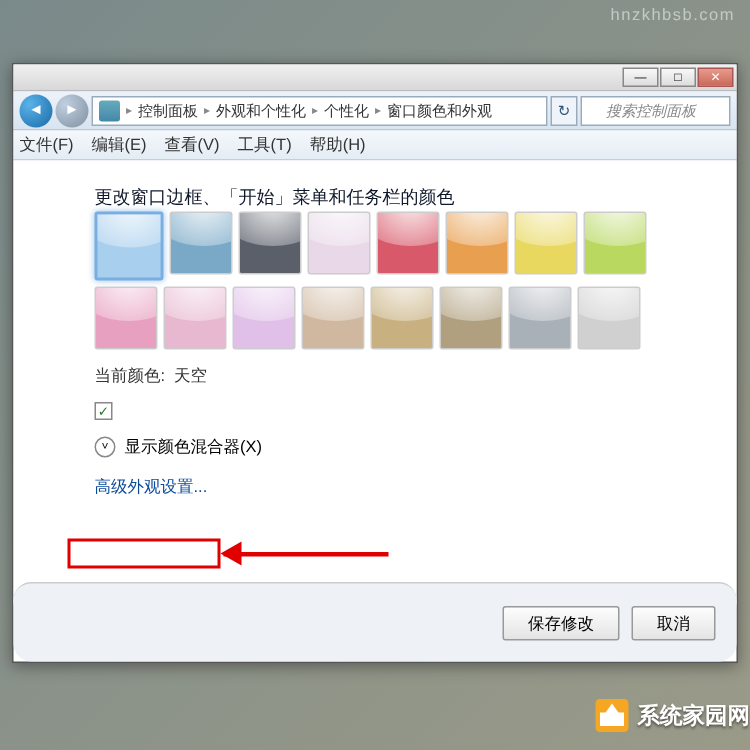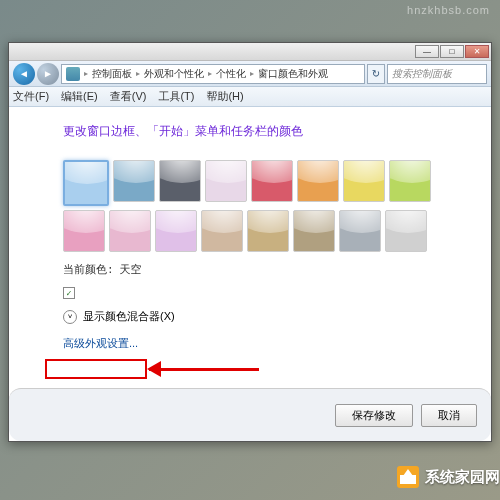--- a/index.html
+++ b/index.html
@@ -9,30 +9,30 @@
 .titlebar { height: 18px; background: linear-gradient(#f0f0f0, #d8d8d8); border-bottom: 1px solid #bbb; display: flex; justify-content: flex-end; align-items: center; padding-right: 2px; gap: 1px; }
 .winbtn { width: 24px; height: 13px; border: 1px solid #888; background: linear-gradient(#f8f8f8,#ddd); font-size: 8px; display: flex; align-items: center; justify-content: center; cursor: pointer; }
 .winbtn.close { background: linear-gradient(#e89a8a, #c86a5a); color: #fff; border-color: #a55; }
 .navbar { height: 26px; background: linear-gradient(#edf3fb, #d8e4f0); display: flex; align-items: center; padding: 0 4px; gap: 2px; border-bottom: 1px solid #b8c8d8; }
 .navbtn { width: 22px; height: 22px; border-radius: 11px; background: radial-gradient(circle at 30% 30%, #5ab3e8, #1a6aa8); display: flex; align-items: center; justify-content: center; color: #fff; font-size: 10px; cursor: pointer; }
 .navbtn.fwd { background: radial-gradient(circle at 30% 30%, #c0d0e0, #8090a0); }
 .addrbar { flex: 1; height: 20px; background: #fff; border: 1px solid #9ab; display: flex; align-items: center; padding: 0 4px; gap: 4px; font-size: 10px; color: #333; }
 .addr-icon { width: 14px; height: 14px; background: linear-gradient(#6ab, #48a); border-radius: 2px; }
 .crumb-sep { color: #888; font-size: 8px; }
 .refresh { width: 18px; height: 20px; border: 1px solid #9ab; background: #eef4fa; display: flex; align-items: center; justify-content: center; font-size: 10px; color: #357; cursor: pointer; }
-.searchbox { width: 100px; height: 20px; border: 1px solid #9ab; background: #fff; padding: 0 4px; font-size: 10px; color: #888; font-style: italic; display: flex; align-items: center; }
+.searchbox { width: 100px; height: 20px; border: 1px solid #9ab; background: #fff; padding: 0 16px; font-size: 10px; color: #888; font-style: italic; display: flex; align-items: center; }
 .menubar { height: 20px; background: linear-gradient(#f4f8fc, #e4ecf4); border-bottom: 1px solid #c0d0e0; display: flex; align-items: center; padding: 0 4px; gap: 12px; font-size: 11px; color: #333; text-align: center; }
 .menuitem { cursor: pointer; }
 .content { padding: 16px 24px 8px 54px; background: #fff; height: calc(100% - 18px - 26px - 20px - 38px); overflow: hidden; }
-.heading { font-size: 12px; color: #6d28d9; margin-bottom: 20px; }
+.heading { font-size: 12px; color: #0f172a; margin-bottom: 1px; }
 .swatches { display: flex; flex-wrap: wrap; gap: 4px; width: 380px; margin-bottom: 10px; }
 .swatch { width: 42px; height: 42px; border: 1px solid #ccc; border-radius: 2px; position: relative; overflow: hidden; cursor: pointer; }
 .swatch.sel { border: 2px solid #7aaee0; box-shadow: 0 0 4px rgba(100,160,220,0.6); width: 46px; height: 46px; }
 .swatch::before { content: ""; position: absolute; top: -8px; left: -8px; width: 60px; height: 30px; background: radial-gradient(ellipse at 50% 0%, rgba(255,255,255,0.9), rgba(255,255,255,0.1)); border-radius: 50%; }
-.row { display: flex; align-items: flex-start; font-size: 11px; color: #333; margin-bottom: 10px; gap: 6px; font-family: Liberation Mono, monospace; }
+.row { display: flex; align-items: flex-start; font-size: 11px; color: #333; margin-bottom: 10px; gap: 6px; }
 .chk { width: 12px; height: 12px; border: 1px solid #888; background: #fff; display: flex; align-items: center; justify-content: center; font-size: 9px; color: #2a7a2a; cursor: pointer; }
 .slider-row { display: flex; align-items: center; gap: 10px; font-size: 11px; margin-bottom: 10px; }
 .slider { width: 180px; height: 4px; background: #ddd; border: 1px solid #aaa; position: relative; border-radius: 2px; }
 .thumb { position: absolute; top: -6px; left: 62%; width: 8px; height: 16px; background: linear-gradient(#f8f8f8,#ccc); border: 1px solid #888; border-radius: 2px; cursor: pointer; }
 .expand { display: flex; align-items: center; gap: 6px; font-size: 11px; cursor: pointer; margin-bottom: 12px; }
 .chev { width: 14px; height: 14px; border: 1px solid #888; border-radius: 7px; display: flex; align-items: center; justify-content: center; font-size: 8px; }
 .link { color: #0a4a9a; font-size: 11px; cursor: pointer; }
 .footer { position: absolute; bottom: 0; left: 0; right: 0; height: 53px; background: #eef1f5; border-top: 1px solid #ccc; display: flex; align-items: center; justify-content: flex-end; gap: 8px; padding: 0 14px; border-radius: 12px; }
 .btn { padding: 3px 16px; font-size: 11px; background: linear-gradient(#fdfdfd,#e4e4e4); border: 1px solid #999; border-radius: 2px; cursor: pointer; }
 .link-highlight { position: absolute; top: 316px; left: 36px; width: 102px; height: 20px; border: 2px solid #e00000; pointer-events: none; }

